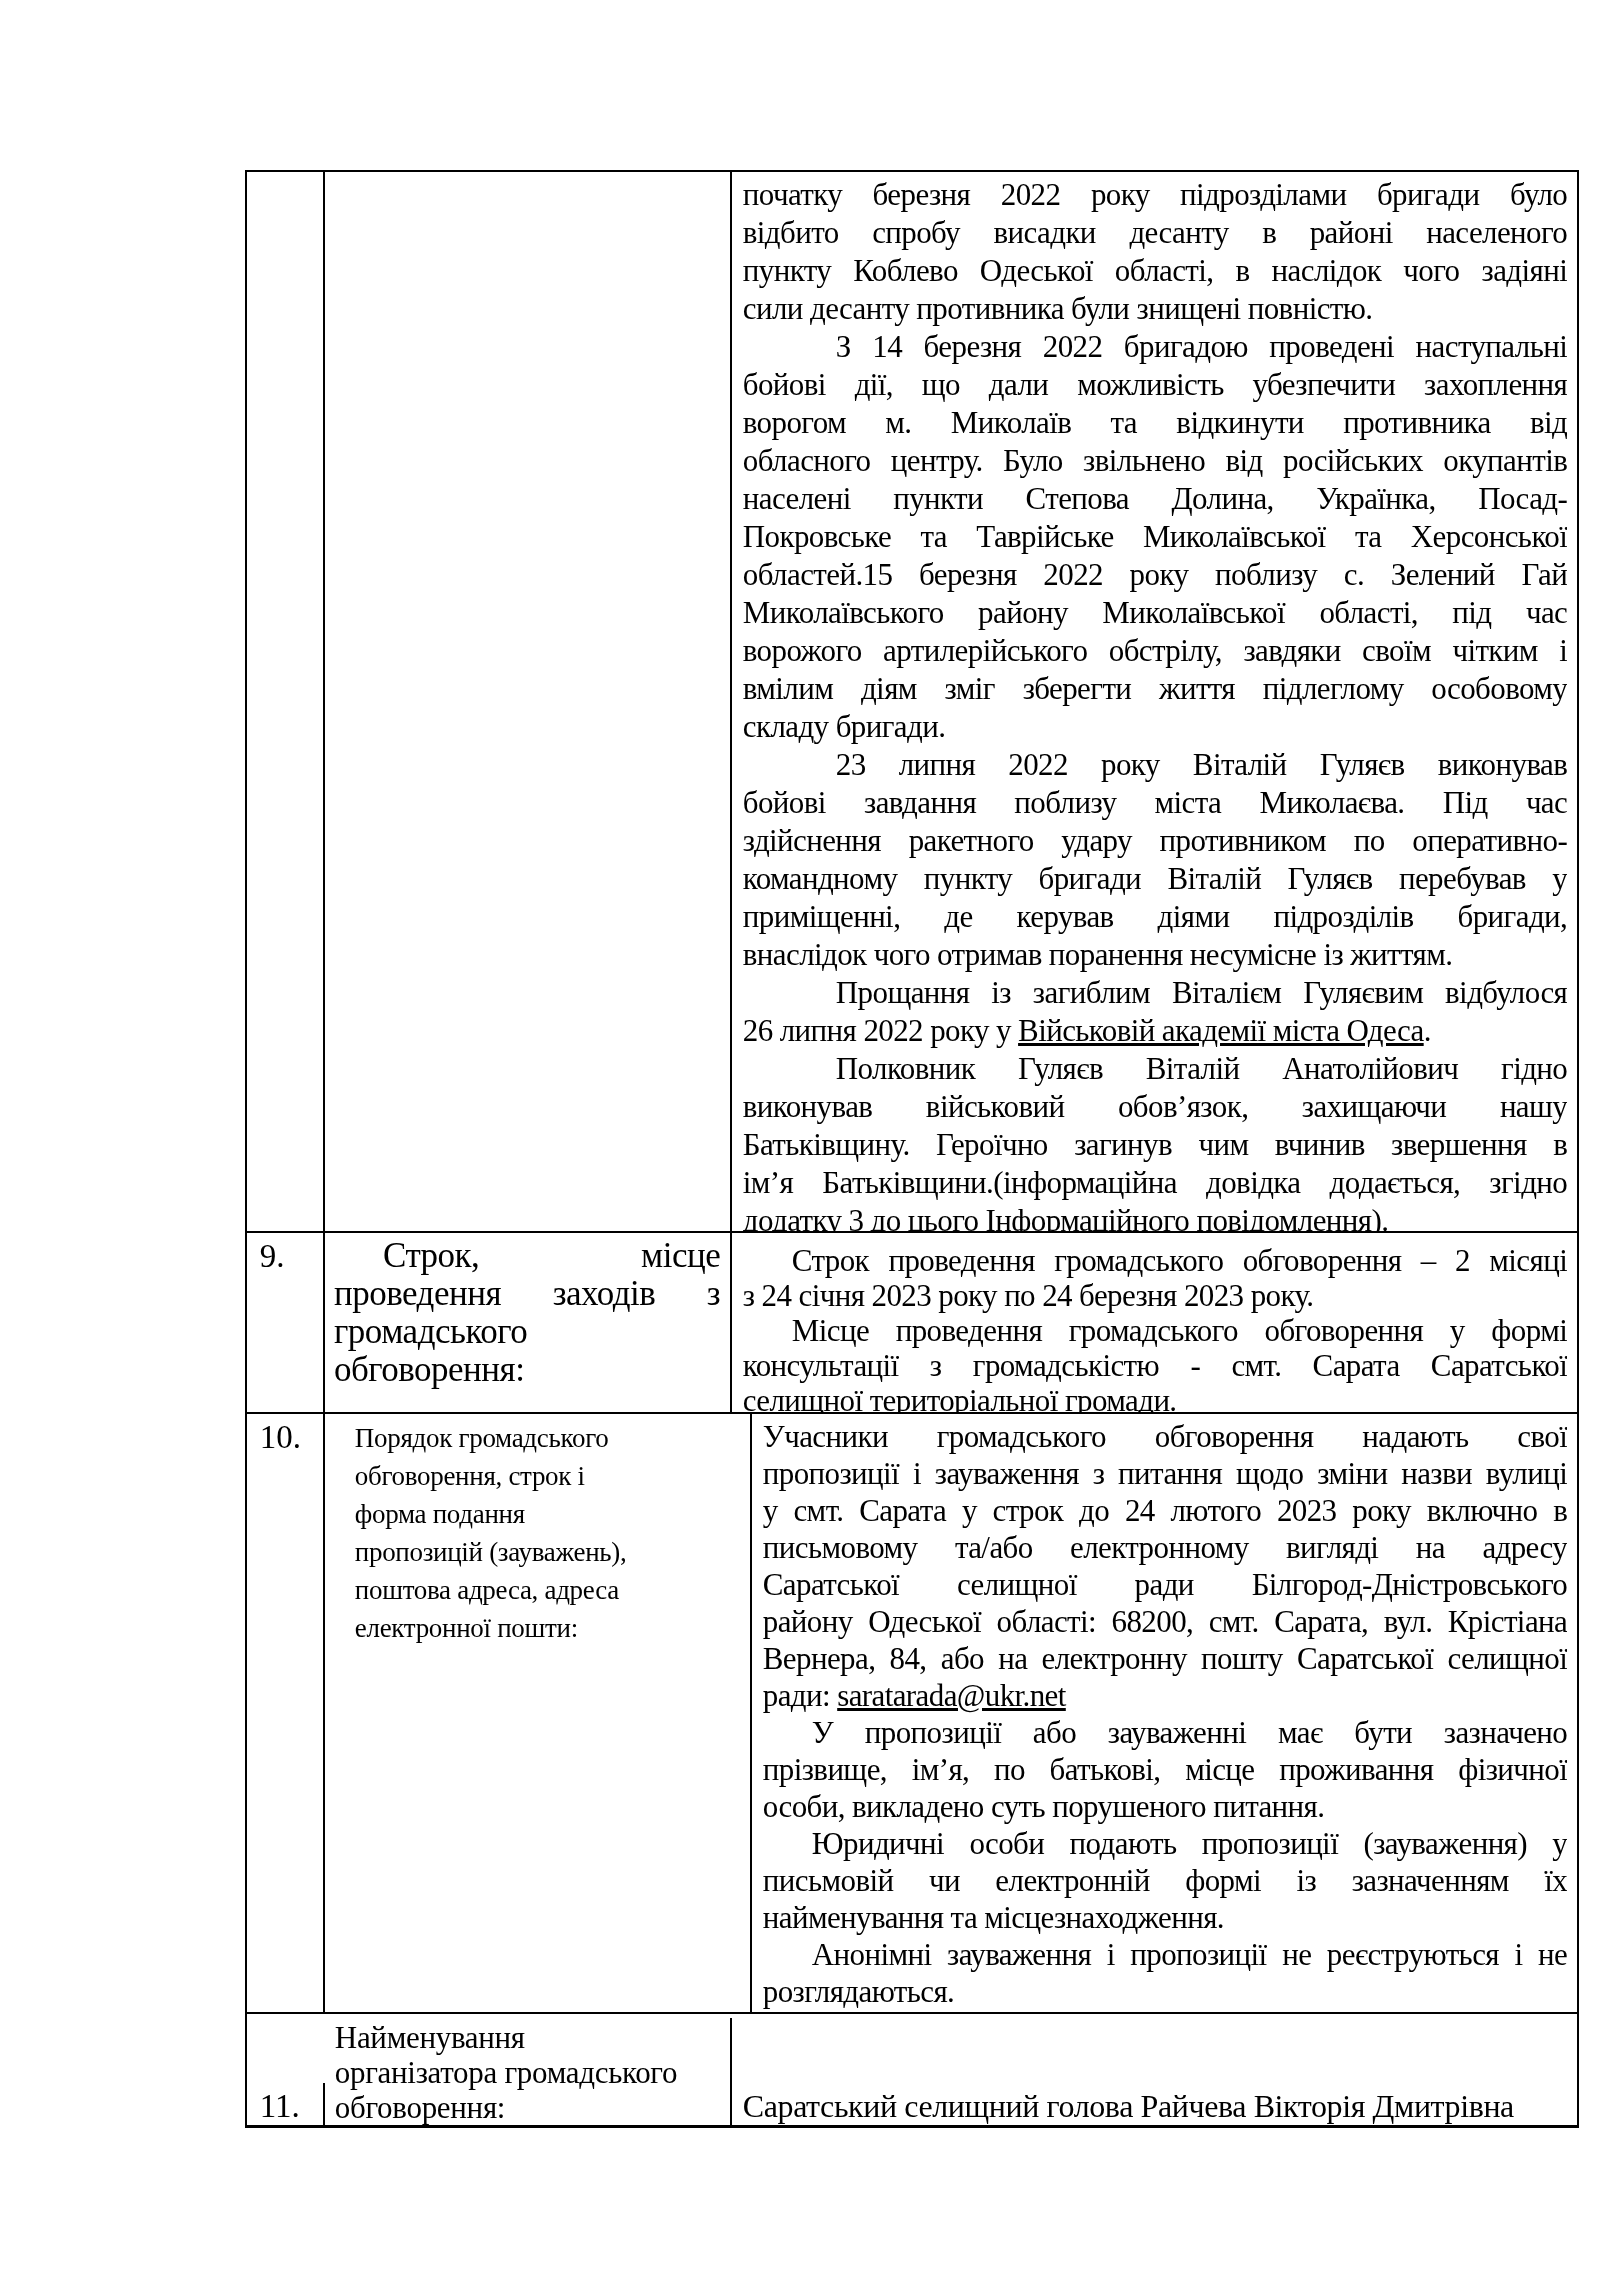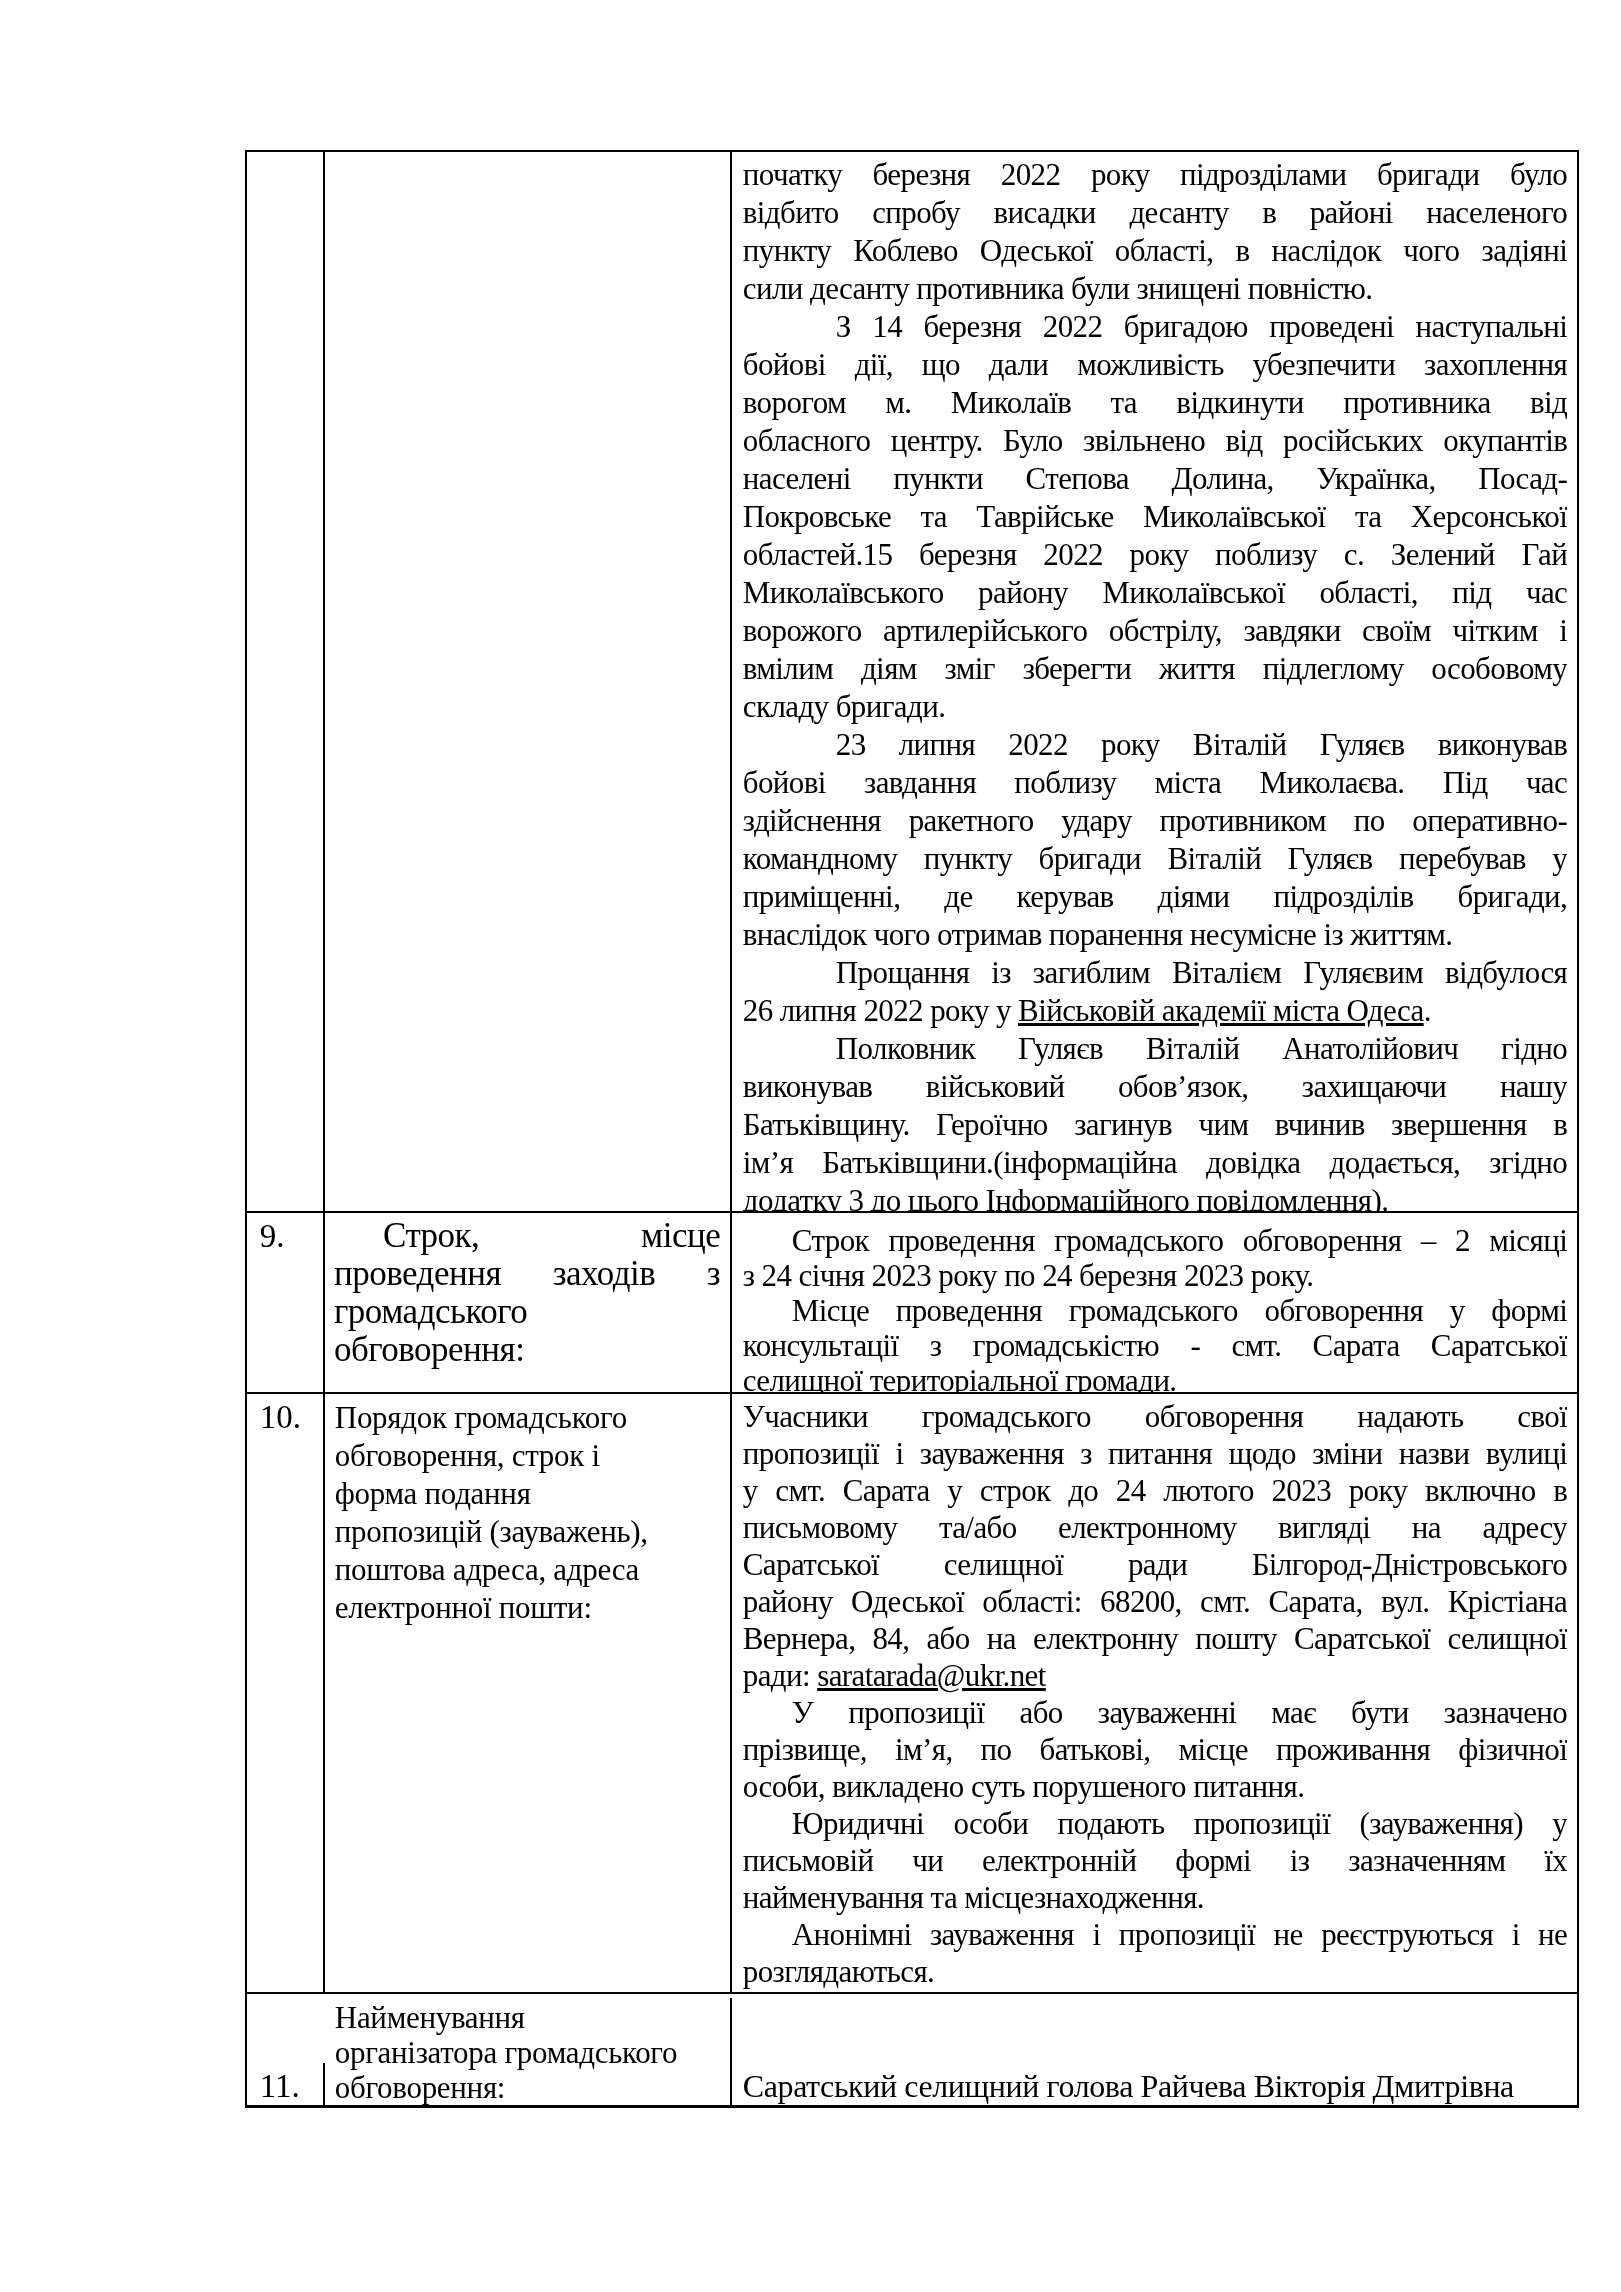--- a/index.html
+++ b/index.html
@@ -18,21 +18,21 @@
   .page {
     position: absolute;
     left: 0; top: 0;
     width: 1621px;
     height: 2293px;
     background: #ffffff;
   }
   .doc-table {
     position: absolute;
     left: 245px;
-    top: 150px;
+    top: 170px;
     width: 1334px;
     box-sizing: border-box;
     border: 2.9px solid #000000;
     border-bottom-width: 3.9px;
     background: #ffffff;
     display: flex;
     flex-direction: column;
   }
   .trow {
     display: flex;
@@ -66,21 +66,21 @@
     padding: 3.9px 9.8px 0 10.8px;
   }
 
   
   .r8  .content { font-size: 31px; line-height: 38px; letter-spacing: -0.6px; }
   .r9  .content { font-size: 31px; line-height: 35px; letter-spacing: -0.6px; padding-top: 10px; }
   .r10 .content { font-size: 31px; line-height: 37px; letter-spacing: -0.6px; }
   .r11 .content { font-size: 32px; line-height: 37px;   letter-spacing: -0.4px; }
 
   .r9  .label { font-size: 35px; line-height: 38px; letter-spacing: -0.5px; padding-top: 3.9px; padding-left: 9px; }
-  .r10 .label { font-size: 31px; line-height: 38px; letter-spacing: -0.3px; }
+  .r10 .label { font-size: 27px; line-height: 38px; letter-spacing: -0.3px; margin-left: 20px; }
   .r11 .label { font-size: 31px; line-height: 35px;  letter-spacing: -0.3px; padding-top: 2px; }
 
   
   .line {
     text-align: justify;
     text-align-last: justify;
     white-space: normal;
     overflow: hidden;
   }
   .line.end { text-align-last: left; }

